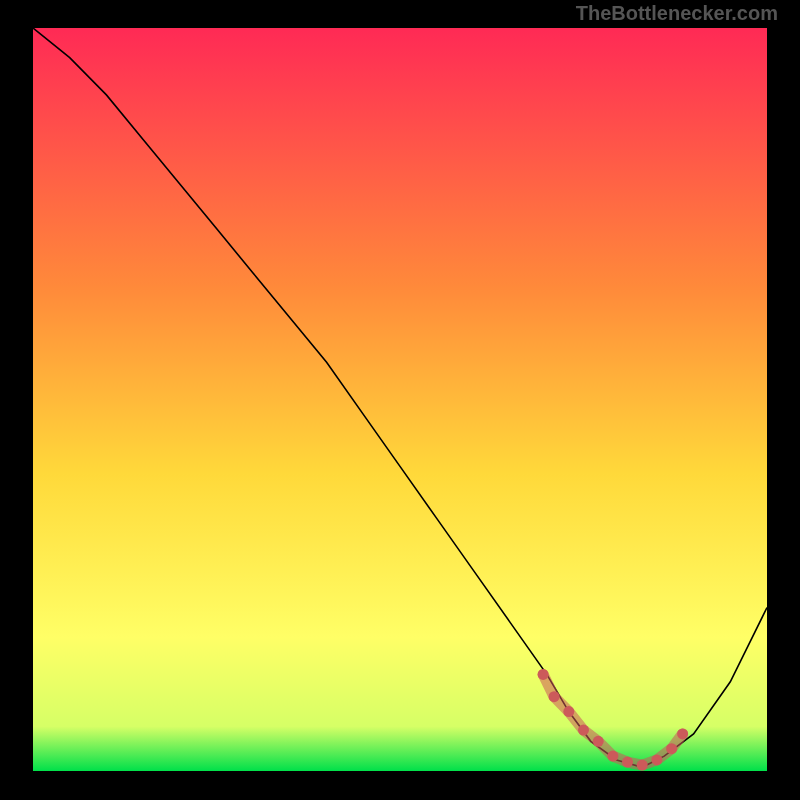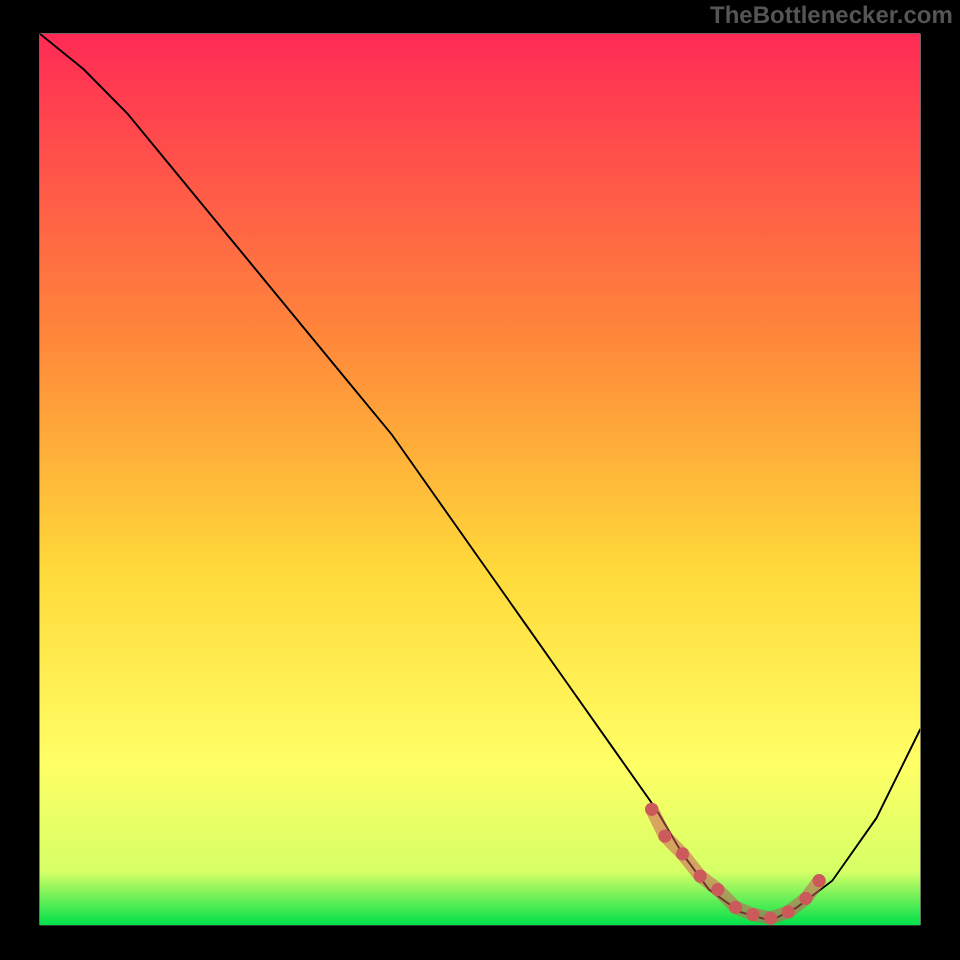--- a/index.html
+++ b/index.html
@@ -13,21 +13,21 @@
   }
   .outer-frame {
     width: 800px;
     height: 800px;
     background: #000;
     position: relative;
   }
   .watermark {
     position: absolute;
     top: 2px;
-    right: 6px;
+    right: 22px;
     color: #555;
     font-size: 20px;
     font-weight: bold;
     z-index: 5;
   }
   .plot-wrap {
     position: absolute;
     left: 33px;
     top: 28px;
     width: 734px;

